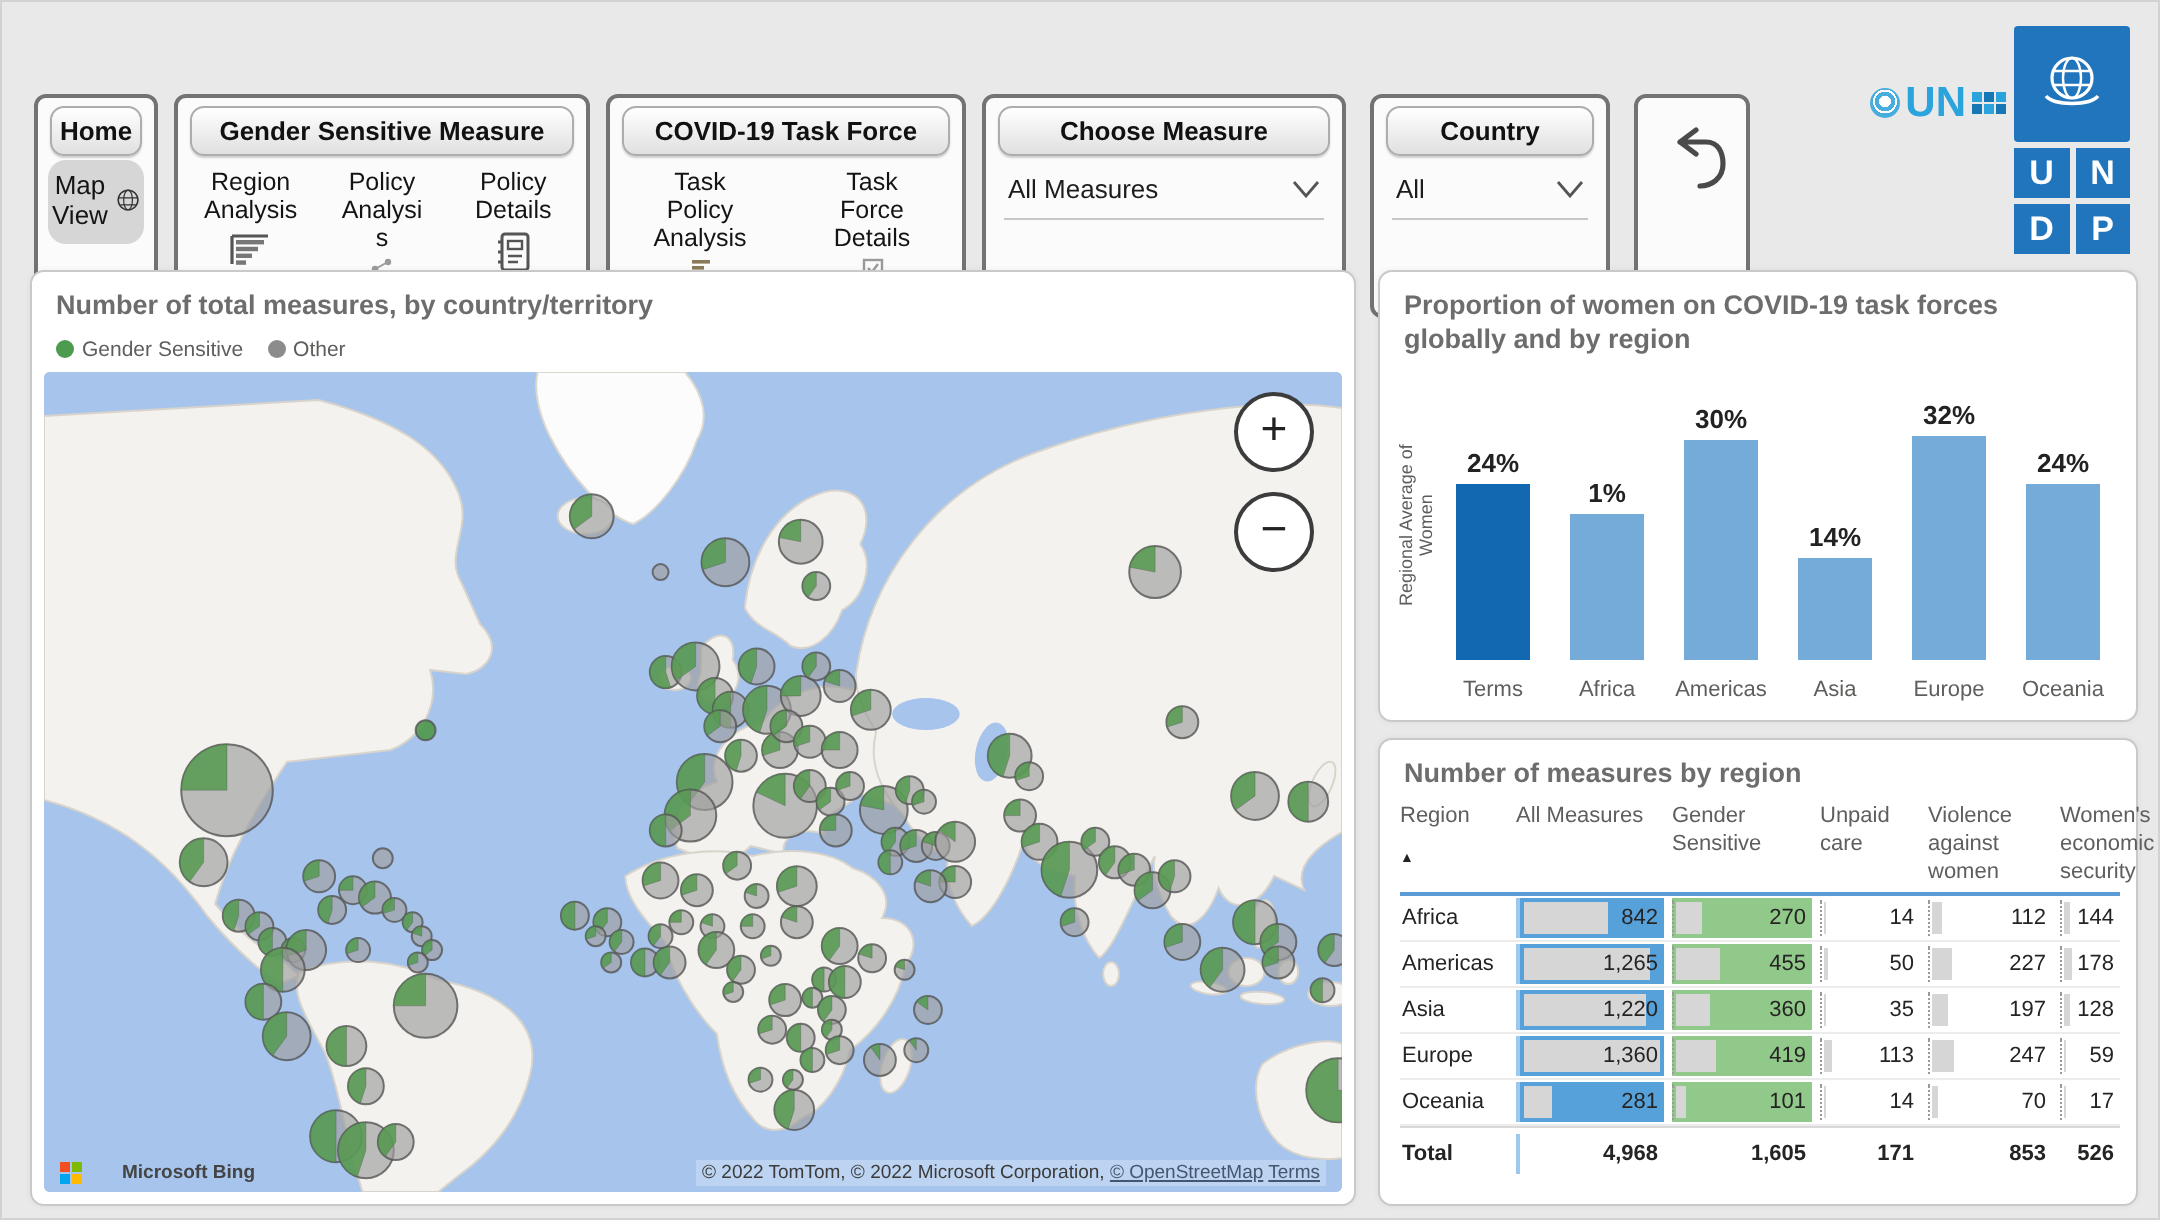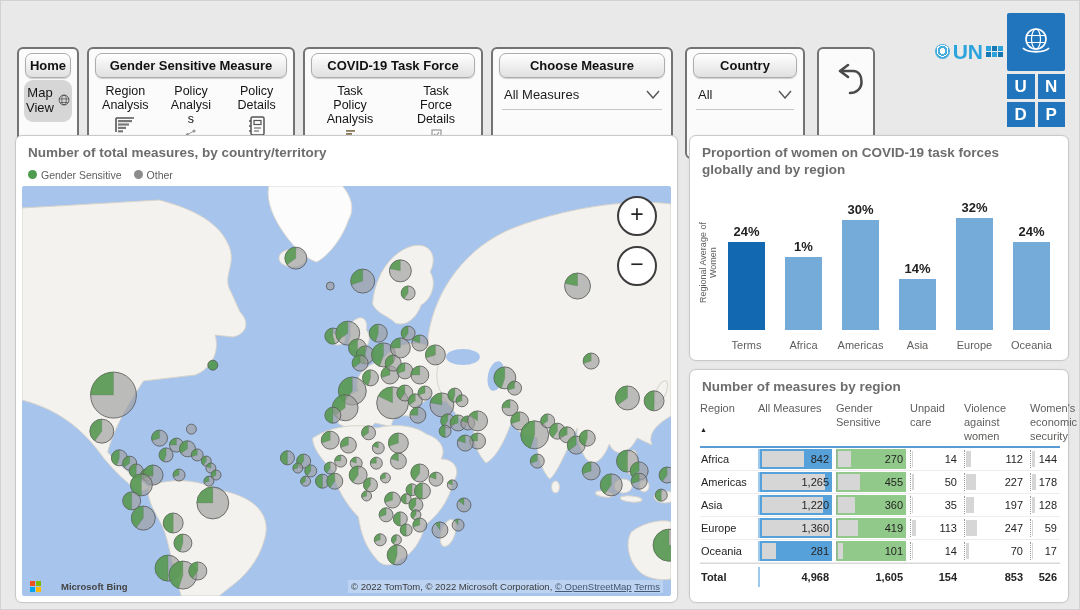--- a/index.html
+++ b/index.html
@@ -972,21 +972,21 @@
           </div>
           <div class="trow tr tr-total">
             <div class="td c0">Total</div>
             <div class="td c1">
               <span class="val">4,968</span>
             </div>
             <div class="td c2">
               <span class="val">1,605</span>
             </div>
             <div class="td c3">
-              <span class="val">154</span>
+              <span class="val">171</span>
             </div>
             <div class="td c4">
               <span class="val">853</span>
             </div>
             <div class="td c5">
               <span class="val">526</span>
             </div>
           </div>
         </div>
     </div>

